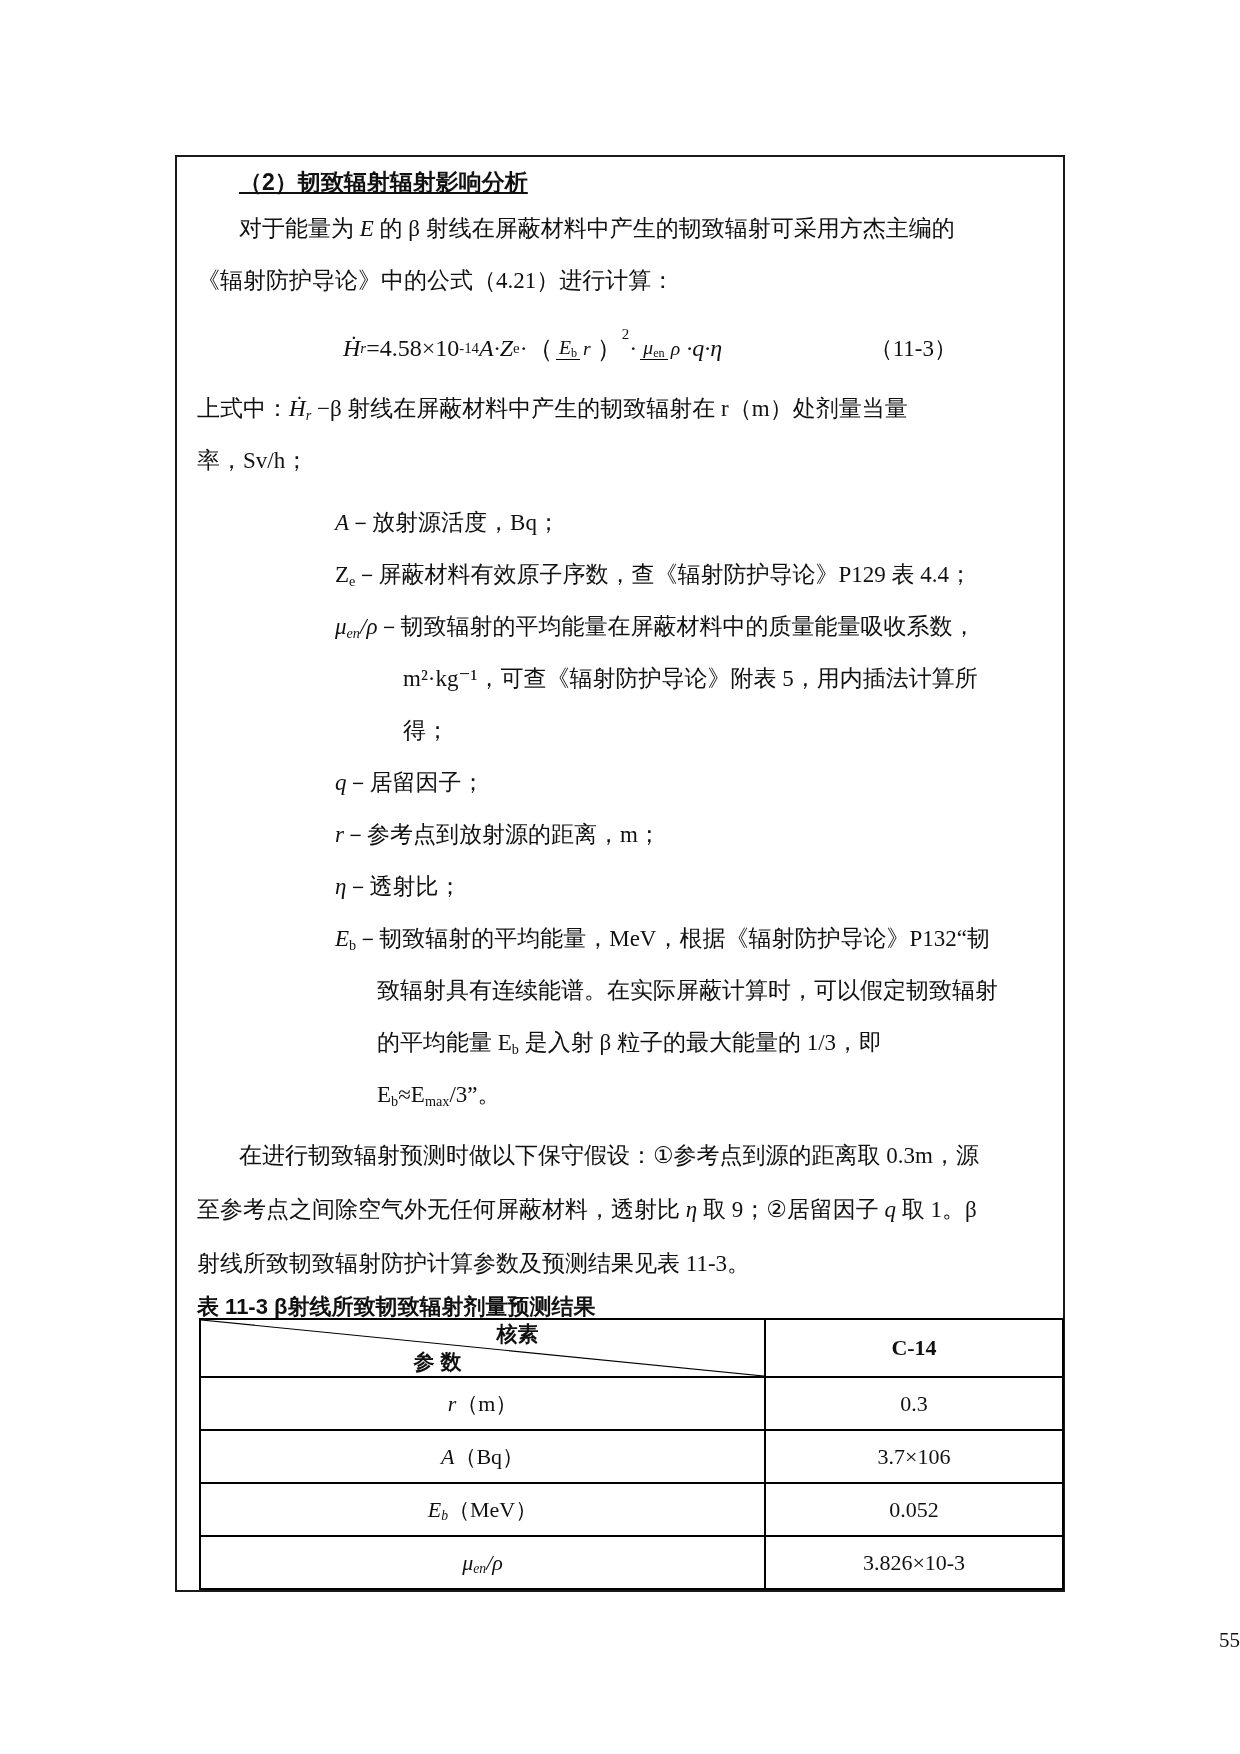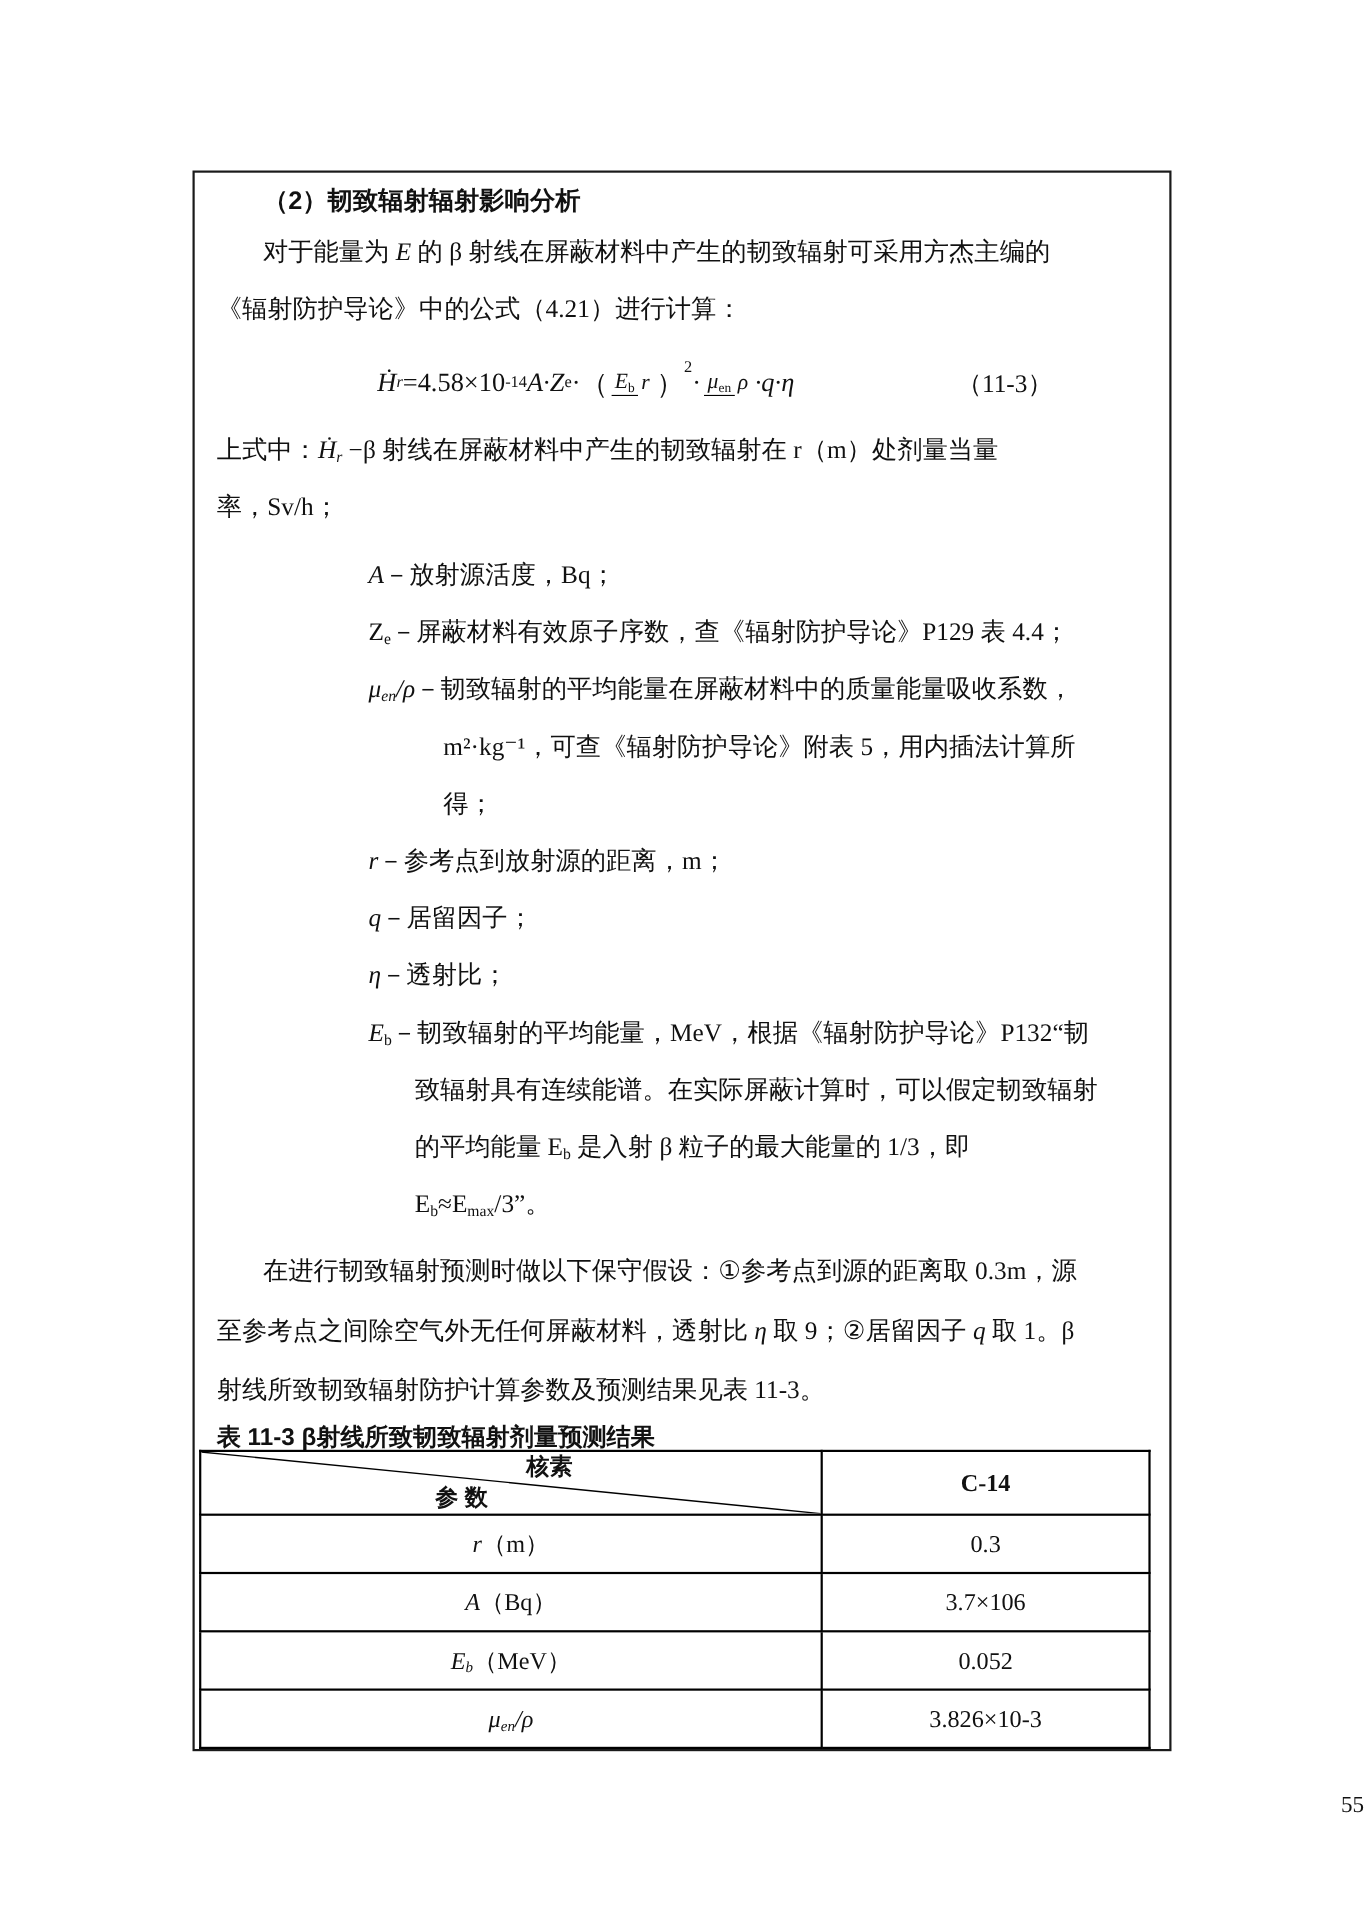--- a/index.html
+++ b/index.html
@@ -10,20 +10,21 @@
   }
   .content-box{
     position:absolute;left:175px;top:155px;width:890px;height:1437px;
     border:2px solid #1a1a1a;box-sizing:border-box;
     padding:8px 24px 0 20px;
   }
   .heading{
     font-family:"Liberation Sans","DejaVu Sans",sans-serif;
     font-weight:bold;font-size:23px;line-height:34px;height:34px;
     margin:0 0 4px 42px;
+    text-decoration:underline;
   }
   .line{font-size:23px;height:52px;line-height:52px;white-space:nowrap;}
   .indent{margin-left:42px;}
   .def{margin-left:138px;}
   .def-sub2{margin-left:206px;}
   .def-sub1{margin-left:180px;}
   .p3line{height:54px;line-height:54px;}
   .it{font-style:italic;}
   sub,sup{font-size:0.62em;line-height:0;}
   sub{vertical-align:-0.25em;}
@@ -41,21 +42,21 @@
   .frac .num{border-bottom:1.4px solid #000;padding:0 3px;}
   .frac .den{padding:0 3px;}
   .paren{font-size:1.05em;}
   .exp2{align-self:flex-start;position:relative;top:-6px;font-size:0.62em;}
   .table-title{
     font-family:"Liberation Sans","DejaVu Sans",sans-serif;
     font-weight:bold;font-size:22px;height:28px;line-height:28px;
     text-align:left;margin-top:2px;
   }
   table.data{
-    position:absolute;left:4px;bottom:0;width:863px;
+    position:absolute;left:22px;bottom:0;width:863px;
     border-collapse:collapse;table-layout:fixed;margin-top:31px;
   }
   table.data td{
     border:2px solid #000;text-align:center;vertical-align:middle;
     font-size:22px;padding:0;
   }
   td.diag-cell{position:relative;height:56px;}
   td.diag-cell svg{position:absolute;left:0;top:0;width:100%;height:100%;}
   .diag-top,.diag-bottom{
     position:absolute;left:0;right:0;text-align:center;
@@ -109,22 +110,22 @@
 
   <div class="line"><span>上式中：</span><span class="it">Ḣ</span><sub class="it">r</sub><span> −β 射线在屏蔽材料中产生的韧致辐射在 r（m）处剂量当量</span></div>
   <div class="line">率，Sv/h；</div>
 
   <div style="margin-top:10px;">
     <div class="line def"><span class="it">A</span><span>－放射源活度，Bq；</span></div>
     <div class="line def"><span>Z</span><sub>e</sub><span>－屏蔽材料有效原子序数，查《辐射防护导论》P129 表 4.4；</span></div>
     <div class="line def"><span class="it">μ</span><sub class="it">en</sub><span class="it">/ρ</span><span>－韧致辐射的平均能量在屏蔽材料中的质量能量吸收系数，</span></div>
     <div class="line def-sub2">m²·kg⁻¹，可查《辐射防护导论》附表 5，用内插法计算所</div>
     <div class="line def-sub2">得；</div>
+    <div class="line def"><span class="it">q</span><span>－居留因子；</span></div>
     <div class="line def"><span class="it">r</span><span>－参考点到放射源的距离，m；</span></div>
-    <div class="line def"><span class="it">q</span><span>－居留因子；</span></div>
     <div class="line def"><span class="it">η</span><span>－透射比；</span></div>
     <div class="line def"><span class="it">E</span><sub>b</sub><span>－韧致辐射的平均能量，MeV，根据《辐射防护导论》P132“韧</span></div>
     <div class="line def-sub1">致辐射具有连续能谱。在实际屏蔽计算时，可以假定韧致辐射</div>
     <div class="line def-sub1"><span>的平均能量 E</span><sub>b</sub><span> 是入射 β 粒子的最大能量的 1/3，即</span></div>
     <div class="line def-sub1"><span>E</span><sub>b</sub><span>≈E</span><sub>max</sub><span>/3”。</span></div>
   </div>
 
   <div style="margin-top:8px;">
     <div class="line p3line indent">在进行韧致辐射预测时做以下保守假设：①参考点到源的距离取 0.3m，源</div>
     <div class="line p3line"><span>至参考点之间除空气外无任何屏蔽材料，透射比 </span><span class="it">η</span><span> 取 9；②居留因子 </span><span class="it">q</span><span> 取 1。β</span></div>

